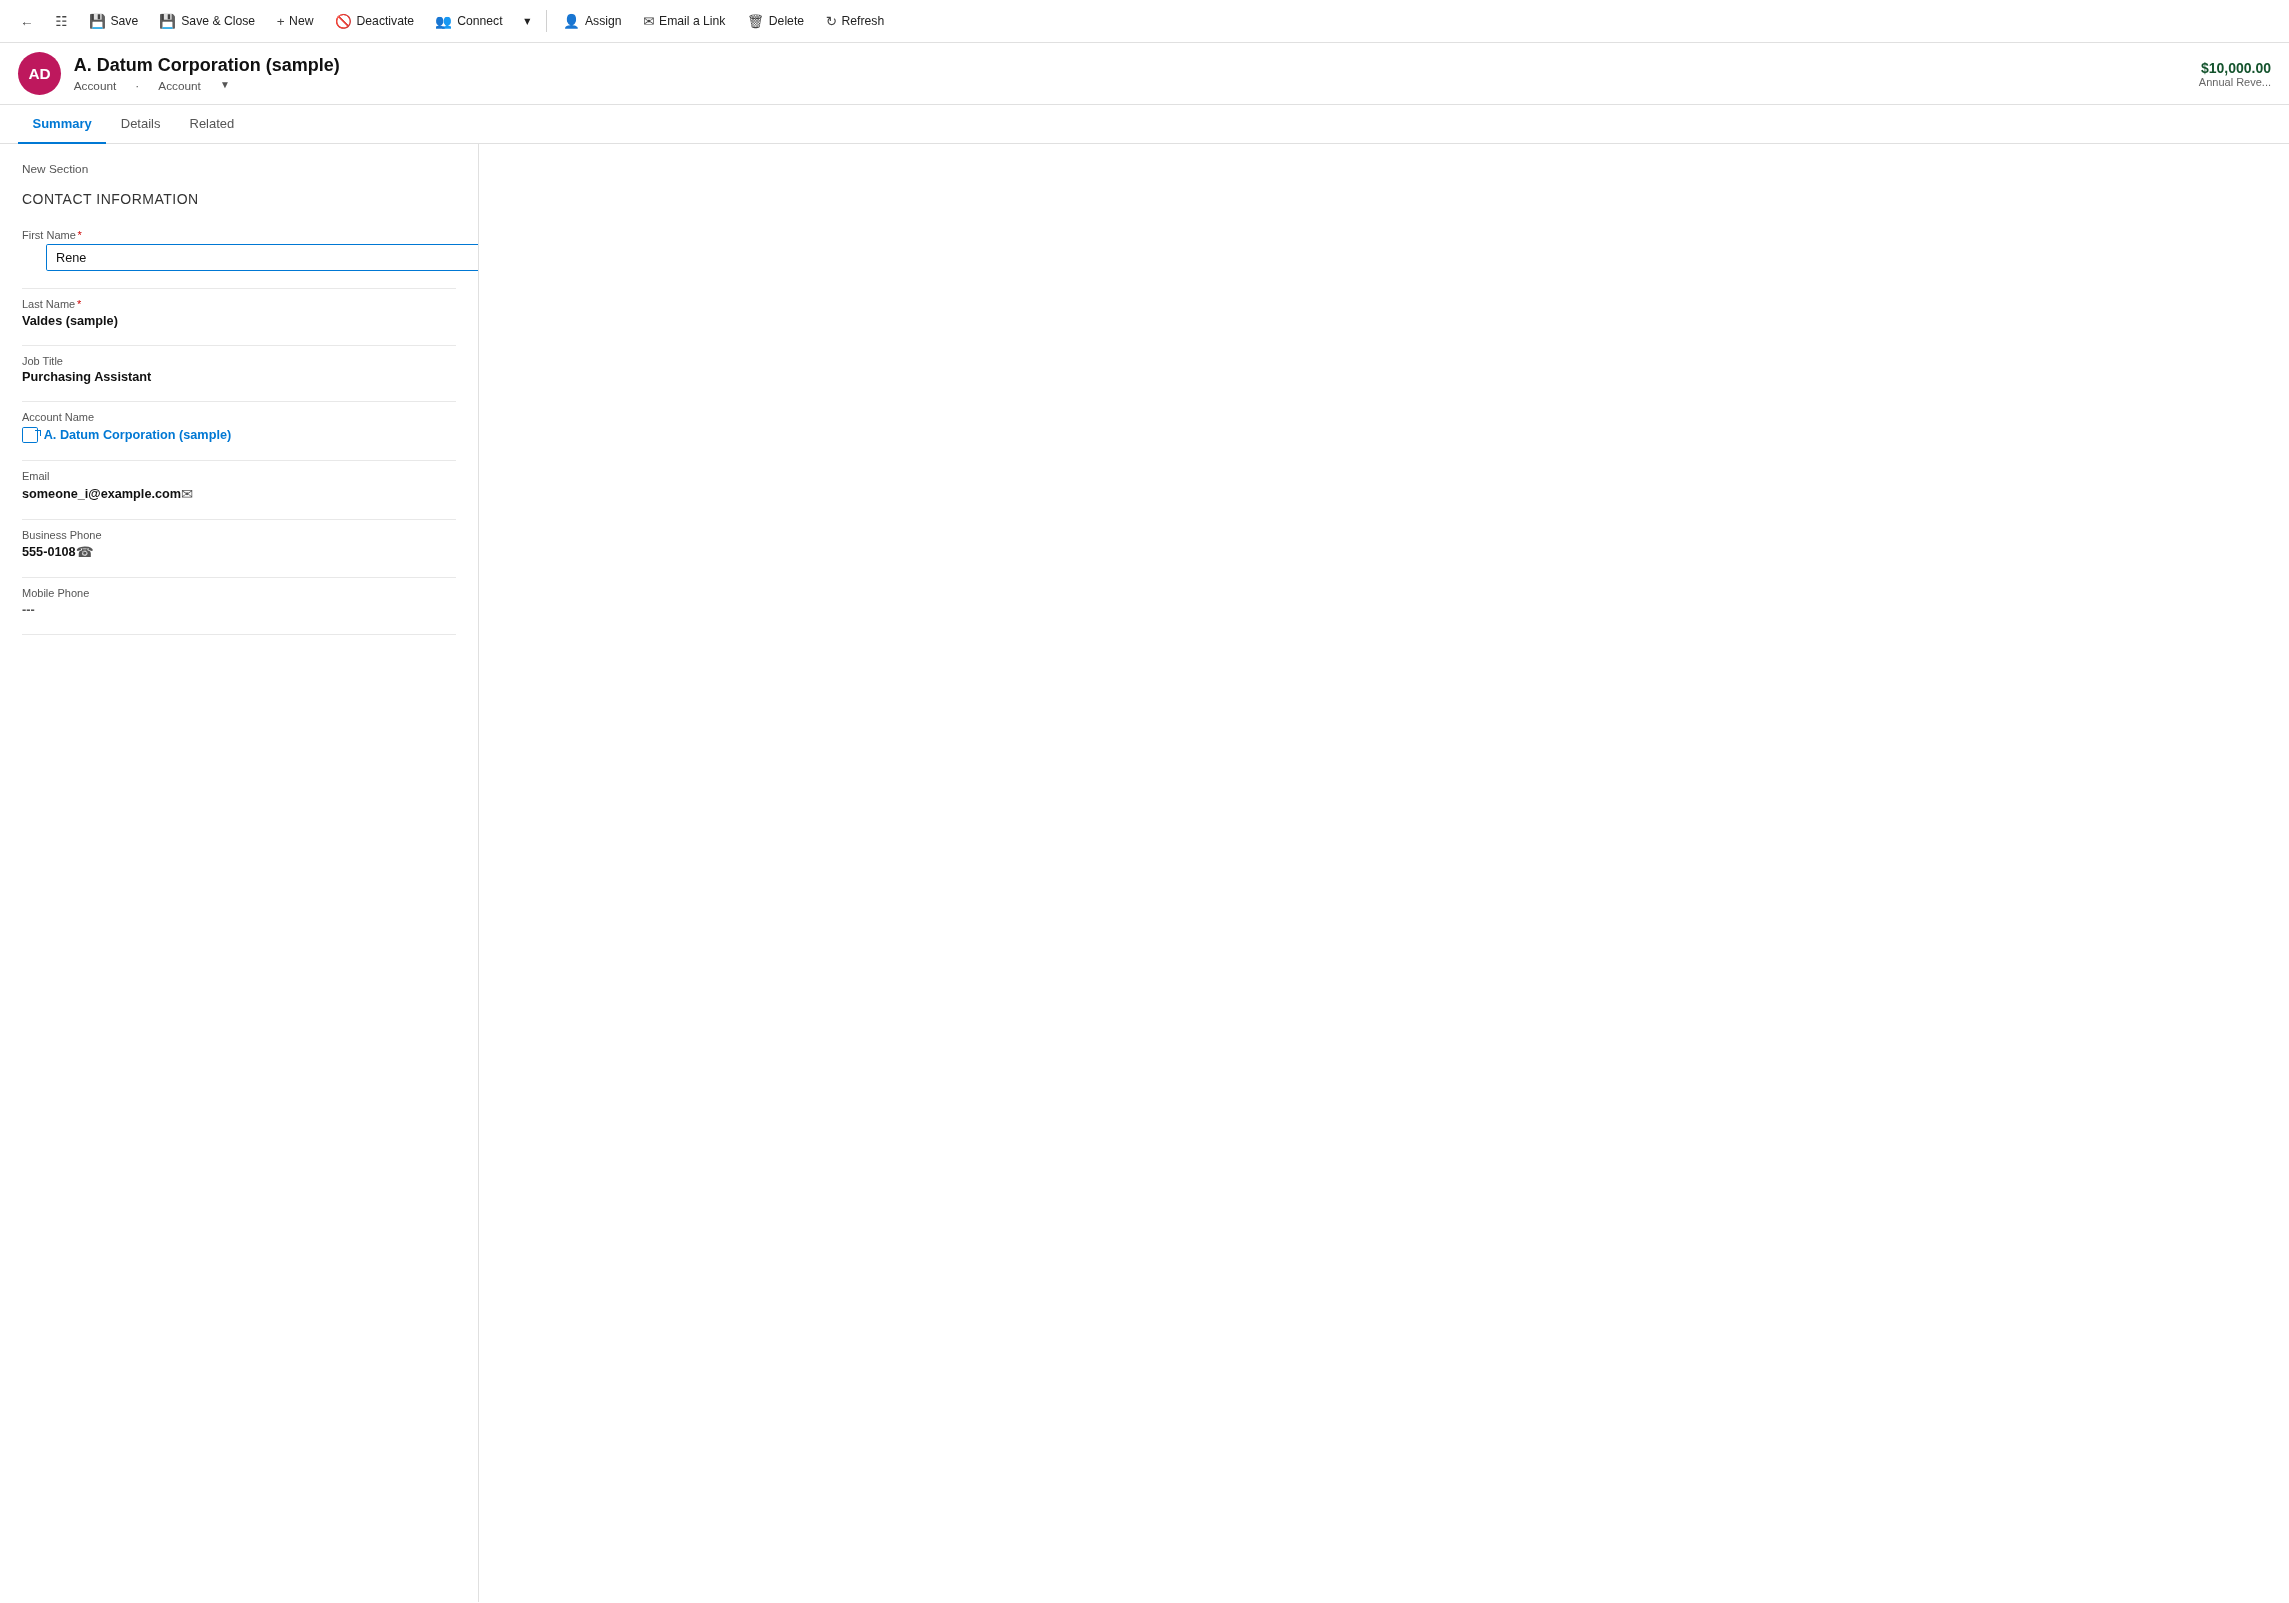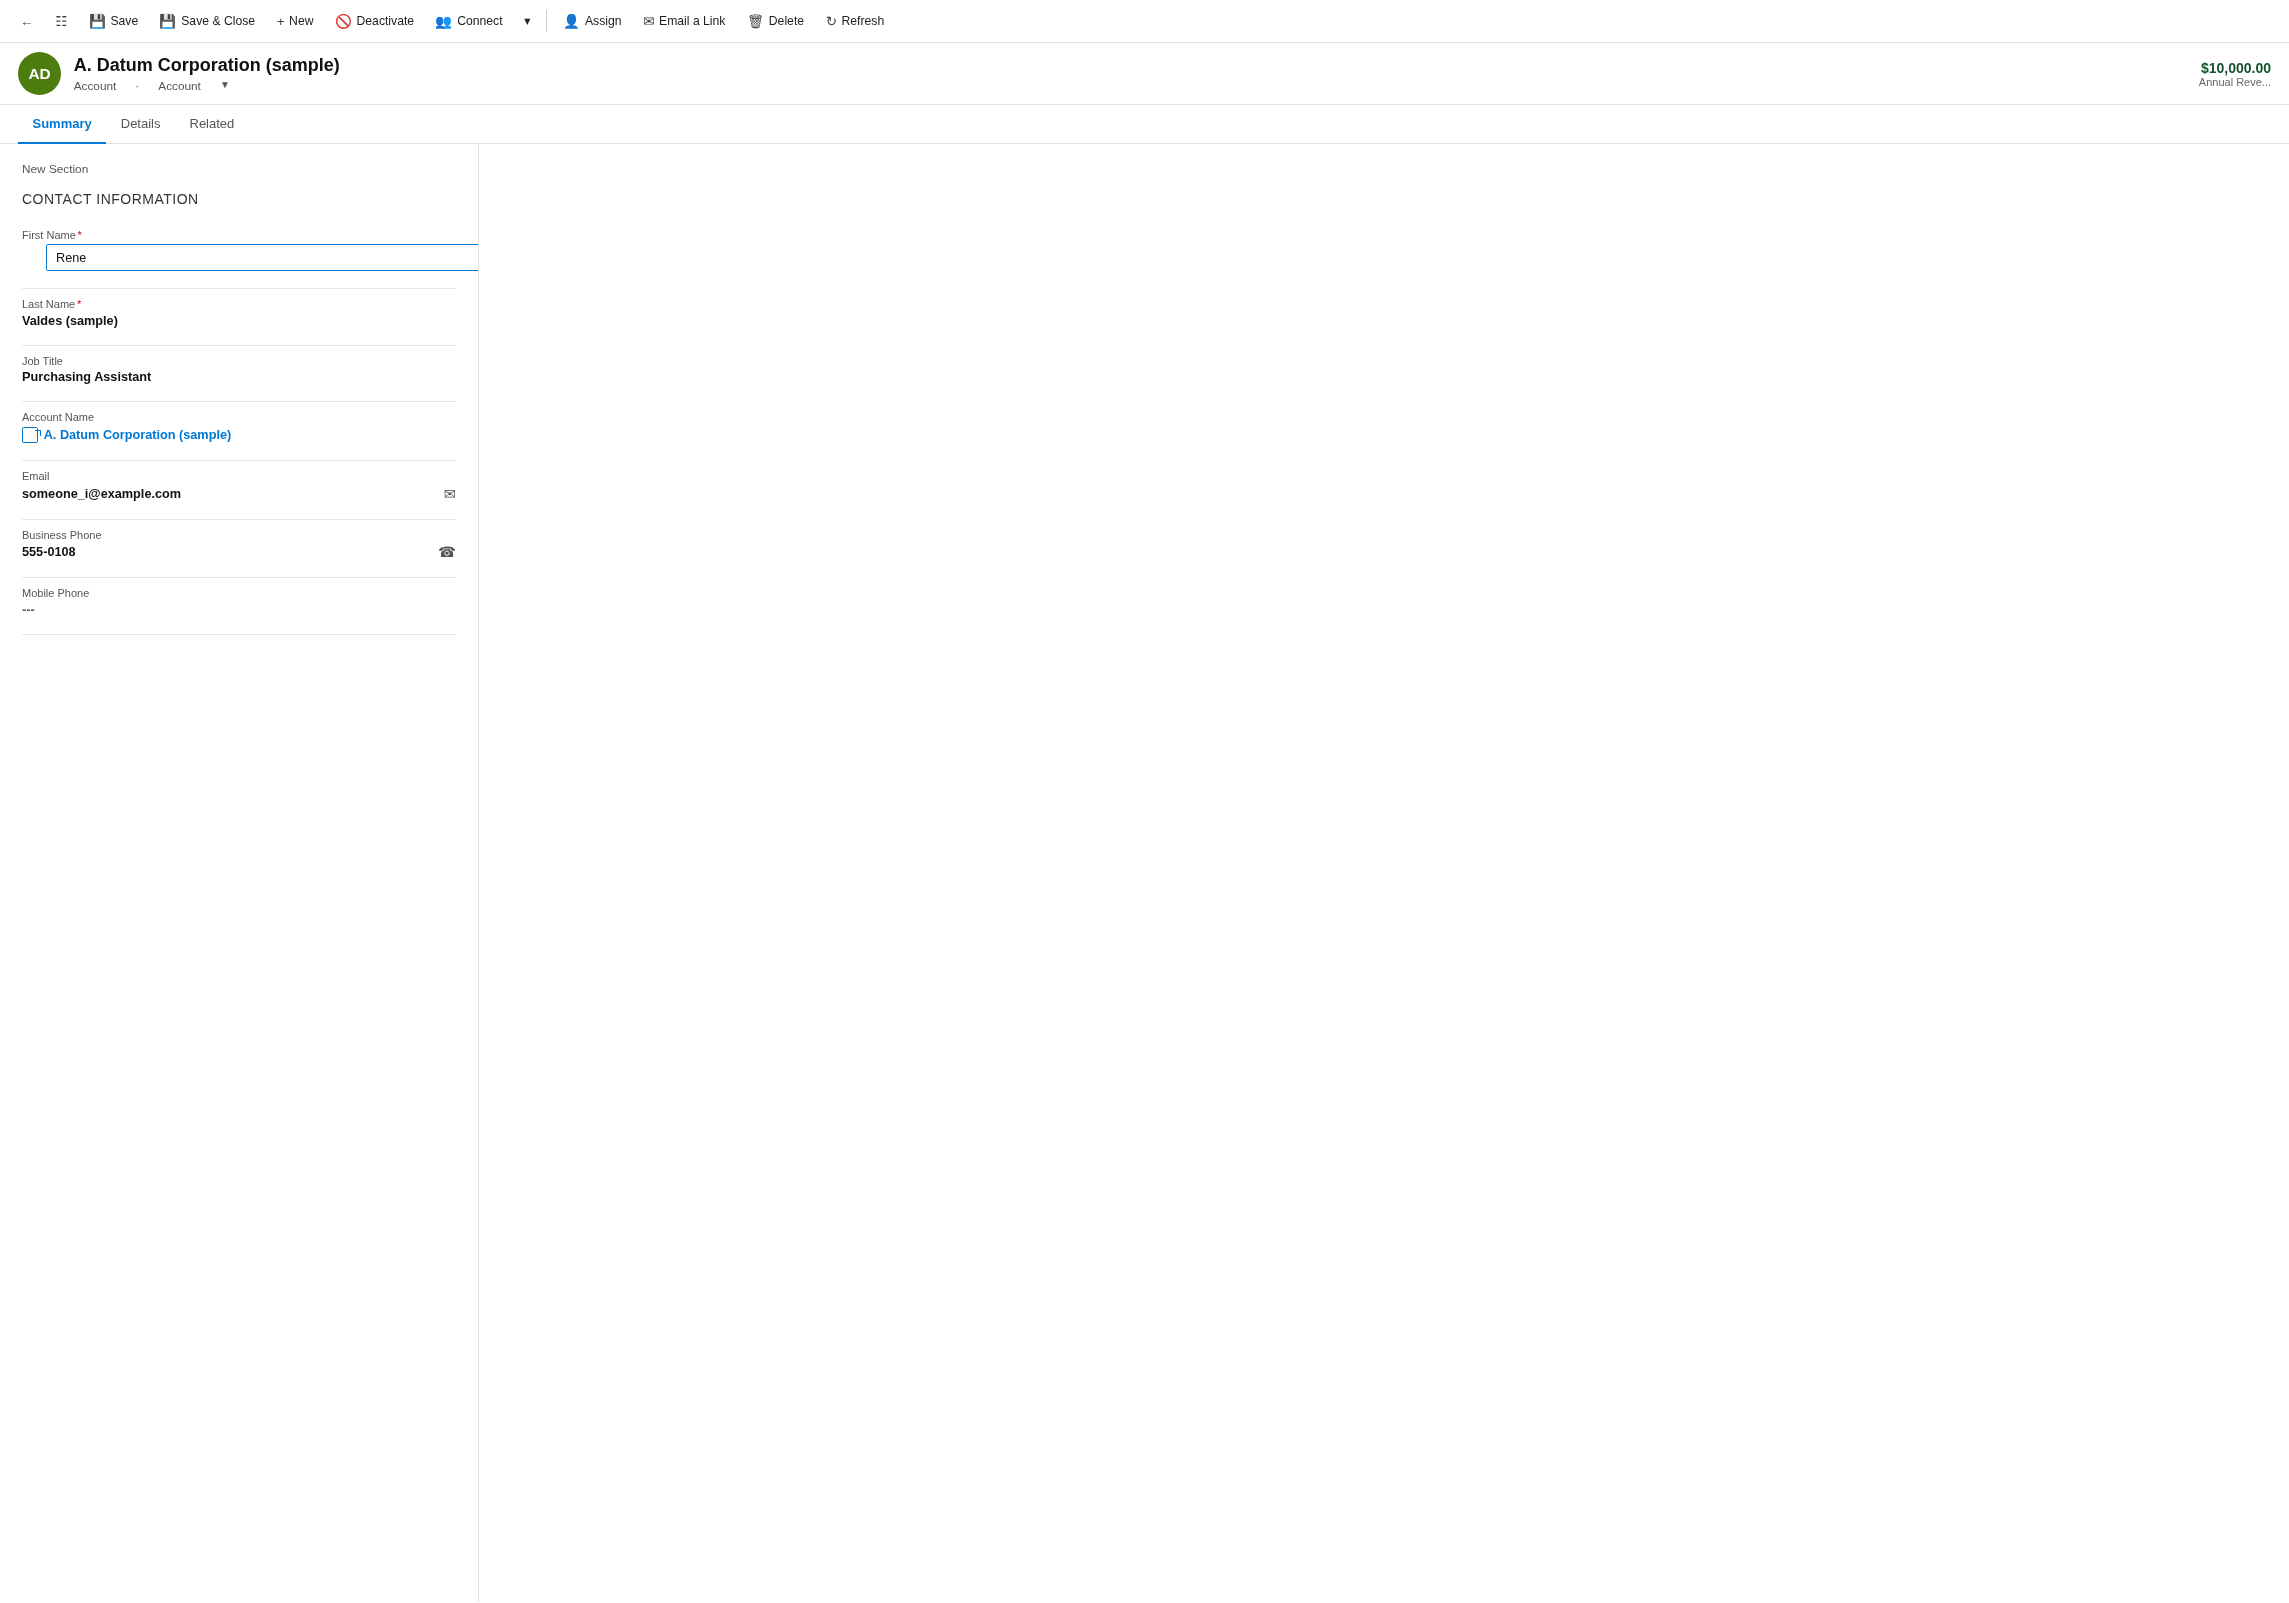--- a/index.html
+++ b/index.html
@@ -186,21 +186,20 @@
       border-radius: 1.8px;
       padding: 5.4px 9px;
       font-size: 12.7px;
       outline: none;
       color: #111;
       margin-left: 24px;
     }
     .field-with-icon {
       display: flex;
       align-items: center;
-      justify-content: space-between;
     }
     .field-action-icon {
       color: #555;
       font-size: 14.5px;
       cursor: pointer;
     }
     .field-dash {
       font-size: 12.7px;
       color: #555;
       font-weight: 600;
@@ -273,21 +272,21 @@
     <span>Delete</span>
   </button>
   <button class="toolbar-btn">
     <span class="toolbar-icon">↻</span>
     <span>Refresh</span>
   </button>
 </div>
 
 <div class="entity-header">
   <div class="entity-header-left">
-    <div class="avatar" style="background: #4d7c0f;">AD</div>
+    <div class="avatar" style="background: #be185d;">AD</div>
     <div>
       <div class="entity-title">A. Datum Corporation (sample)</div>
       <div class="entity-subtitle">
         <span>Account</span>
         <span>·</span>
         <span>Account</span>
         <span class="chevron">▼</span>
       </div>
     </div>
   </div>

